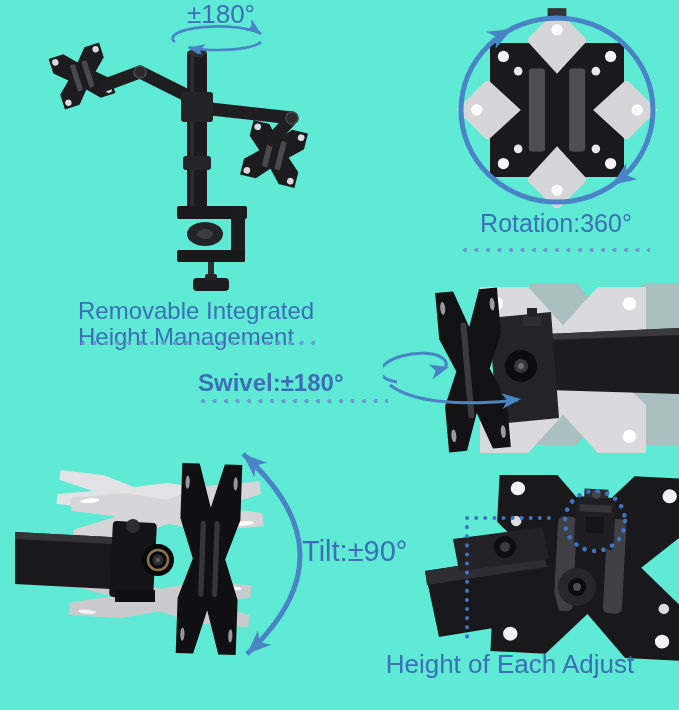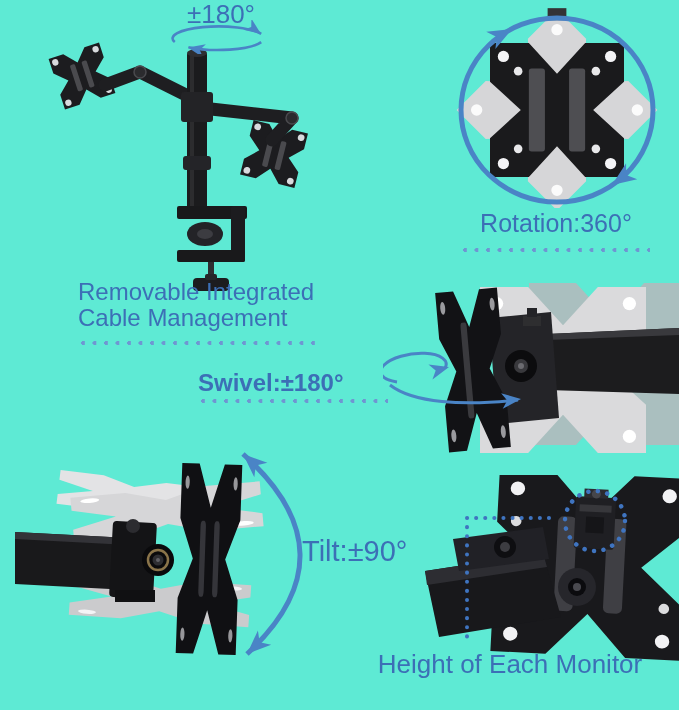--- a/index.html
+++ b/index.html
@@ -117,23 +117,23 @@
 
     <g>
       <ellipse cx="114" cy="102" rx="96" ry="92" fill="none" stroke="#4a84c6" stroke-width="5"></ellipse>
       <use href="#ah" fill="#4a84c6" transform="translate(69,21) rotate(-28) scale(1.5)"></use>
       <use href="#ah" fill="#4a84c6" transform="translate(169,177) rotate(145) scale(1.5)"></use>
     </g>
   </svg>
   <div class="abs blue-label" style="left:445px;top:210px;width:222px;text-align:center;font-size:25px;">Rotation:360°</div>
   <div class="dotline" style="left:462px;top:247px;width:188px;"></div>
 
-  <div class="abs blue-label" style="left:78px;top:279px;font-size:24px;">
+  <div class="abs blue-label" style="left:78px;top:298px;font-size:24px;">
     <div>Removable Integrated</div>
-    <div>Cable Management</div>
+    <div>Height Management</div>
   </div>
   <div class="dotline" style="left:80px;top:340px;width:240px;"></div>
 
   <svg class="abs" style="left:425px;top:272px;" width="254" height="200" viewBox="0 0 254 200">
     <g transform="translate(185,92) scale(1.62)">
       <use href="#vesa" fill="#b7b7bb" opacity="0.85"></use>
     </g>
     <g transform="translate(138,98) scale(1.66)">
       <use href="#vesa" fill="#dadadc"></use>
       <circle cx="-40" cy="-40" r="4" fill="#ffffff"></circle>
@@ -240,16 +240,16 @@
     <circle cx="80" cy="72" r="5" fill="#3c3c41"></circle>
     <circle cx="152" cy="112" r="19" fill="#26262b"></circle>
     <circle cx="152" cy="112" r="9" fill="#0b0b0e"></circle>
     <circle cx="152" cy="112" r="4" fill="#4a4a50"></circle>
 
     <circle cx="170" cy="46" r="30" fill="none" stroke="#3f74c0" stroke-width="4.5" stroke-dasharray="0.1 9.5" stroke-linecap="round"></circle>
     <path d="M42 43 H 128 M42 43 V 166" fill="none" stroke="#3f74c0" stroke-width="4" stroke-dasharray="0.1 9" stroke-linecap="round"></path>
   </svg>
 
   <div class="abs blue-label" style="left:350px;top:651px;width:320px;text-align:center;font-size:26px;line-height:27px;">
-    <div>Height of Each Monitor</div>
+    <div>Height of Each Adjust</div>
   </div>
 
 </div>
 
 </body></html>

